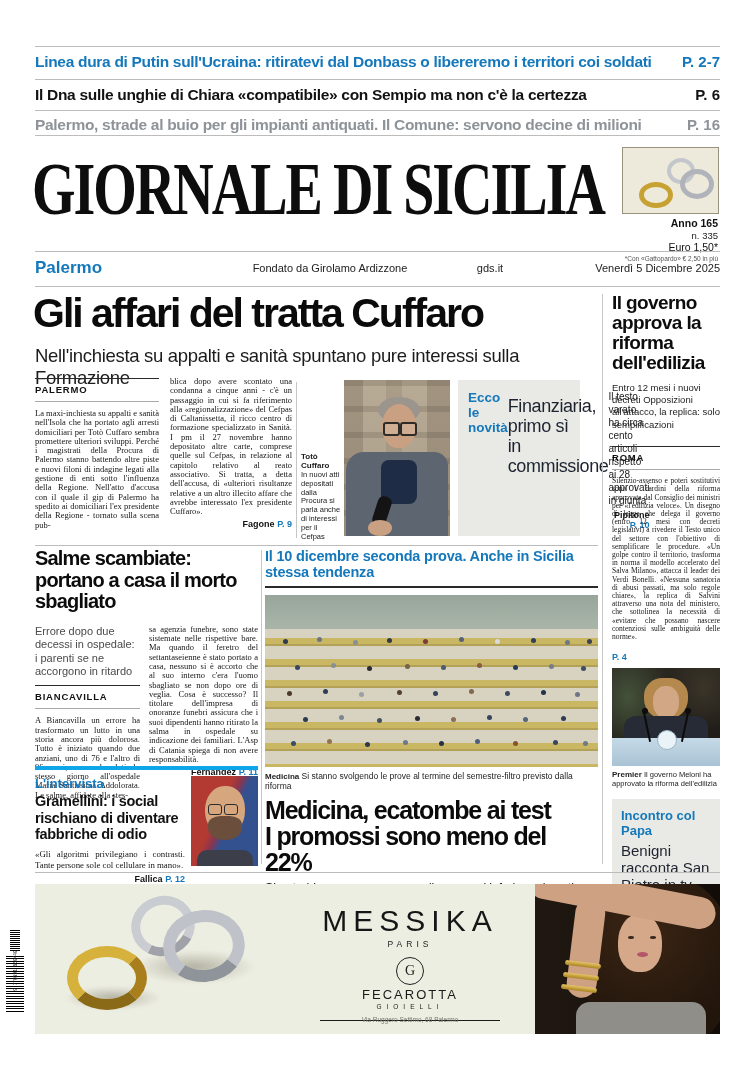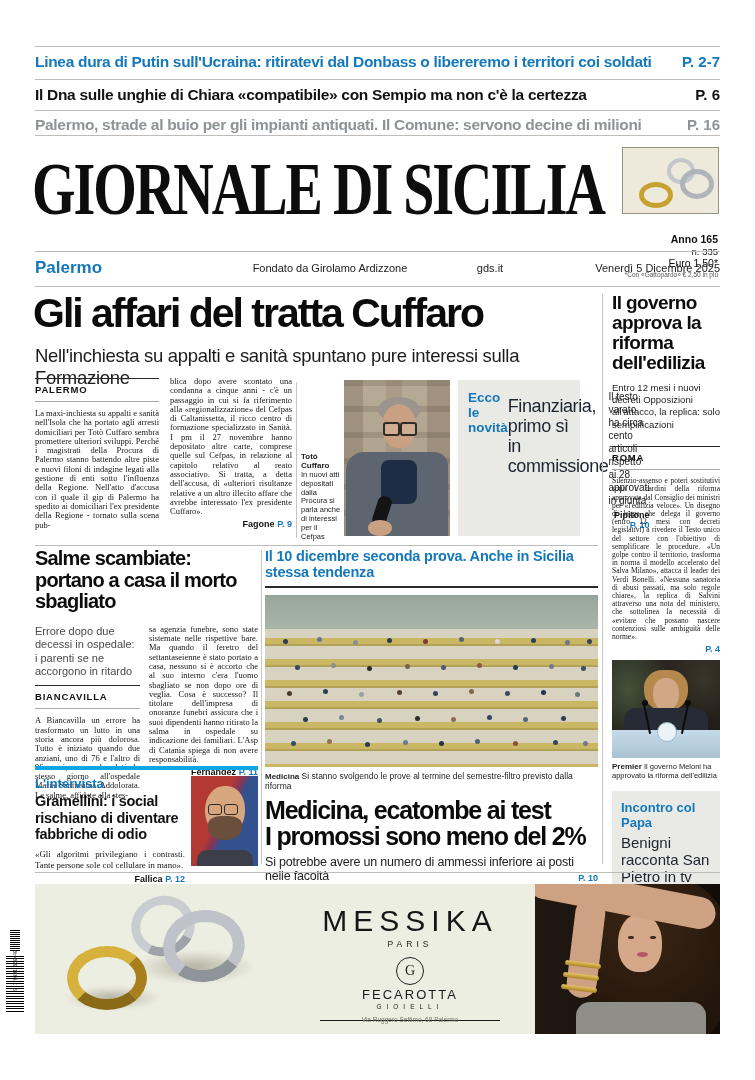--- a/index.html
+++ b/index.html
@@ -16,21 +16,21 @@
   .strip-page{font-weight:bold;font-size:15px;}
   .t-accent{color:var(--accent);} .t-dark{color:#121212;} .t-muted{color:var(--muted);}
 
   
   .mast-title{position:absolute;left:32px;top:146px;font-family:"Liberation Serif",serif;
       font-weight:bold;font-size:56px;letter-spacing:-2px;color:#0d0d0d;
       transform:scale(1,1.33);transform-origin:top left;white-space:nowrap;}
   .mh-thumb{position:absolute;left:622px;top:147px;width:95px;height:65px;background:#eeeadb;border:1px solid #98937f;overflow:hidden;}
   .mring{position:absolute;border-radius:50%;}
   .issue{position:absolute;left:540px;top:217px;width:178px;text-align:right;line-height:1.2;}
-  .issue .a{font-weight:bold;font-size:10.5px;margin-top:16px;}
+  .issue .a{font-weight:bold;font-size:10.5px;}
   .issue .n{font-size:9.5px;color:#222;}
   .issue .p{font-size:10.5px;}
   .issue .note{font-size:6.5px;color:#555;margin-top:1px;}
 
   
   .edition{position:absolute;left:35px;top:258px;font-weight:bold;font-size:17px;color:var(--accent);}
   .dl{position:absolute;top:262px;font-size:11px;color:#222;}
 
   
   .lead-hl{position:absolute;left:33px;top:290px;width:566px;font-weight:bold;font-size:41px;
@@ -52,21 +52,21 @@
   .boxkick{color:var(--accent);font-weight:bold;font-size:13.5px;}
   .fin-hl{font-size:18px;line-height:1.12;color:#1d2430;letter-spacing:-0.4px;margin-top:6px;}
   .fin-txt{font-size:10px;line-height:1.3;color:#222;}
 
   
   .rail{position:absolute;left:612px;top:293px;width:108px;}
   .rail-hl{font-weight:bold;font-size:19px;line-height:1.05;letter-spacing:-0.6px;color:#0d0d0d;}
   .rail-deck{margin-top:9px;font-size:9.5px;line-height:1.3;color:#222;}
   .rail .kick{margin-top:15px;}
   .rail-body{font-family:"Liberation Serif",serif;font-size:7.5px;line-height:8.2px;text-align:justify;color:#151515;}
-  .pref{text-align:right;font-weight:bold;font-size:9px;color:var(--accent);margin-top:3px;}
+  .pref{font-weight:bold;font-size:9px;color:var(--accent);margin-top:11px;}
   .papa-box{margin-top:10px;padding:9px;}
   .papa-hl{font-size:15px;line-height:1.15;color:#1d2430;margin-top:4px;}
 
   
   .salme{position:absolute;left:35px;top:548px;width:223px;}
   .salme-hl{font-weight:bold;font-size:20px;line-height:1.08;letter-spacing:-0.8px;color:#0c0c0c;}
   .salme-cols{position:relative;margin-top:12px;height:152px;}
   .salme-deck{font-size:11px;line-height:1.22;color:#4a4a4a;margin-bottom:7px;}
 
   
@@ -315,21 +315,21 @@
       <div class="lh-wall"></div>
       <div class="lh-rows"></div>
       <div class="lh-dots"></div>
     </div>
     <div class="cap cap-in" style="margin-top:4px;font-size:8.5px">
       <b>Medicina</b>
       <span>Si stanno svolgendo le prove al termine del semestre-filtro previsto dalla riforma</span>
     </div>
     <div class="med-hl">
       <div>Medicina, ecatombe ai test</div>
-      <div>I promossi sono meno del 2%</div>
+      <div>I promossi sono meno del 22%</div>
     </div>
     <div style="display:flex;justify-content:space-between;align-items:flex-end">
       <div class="med-deck">Si potrebbe avere un numero di ammessi inferiore ai posti nelle facoltà</div>
       <div class="pref">P. 10</div>
     </div>
   </div>
 
   <div class="interv">
     <div class="boxkick" style="font-size:13px">L'intervista</div>
     <div class="int-hl">Gramellini: i social rischiano di diventare fabbriche di odio</div>

